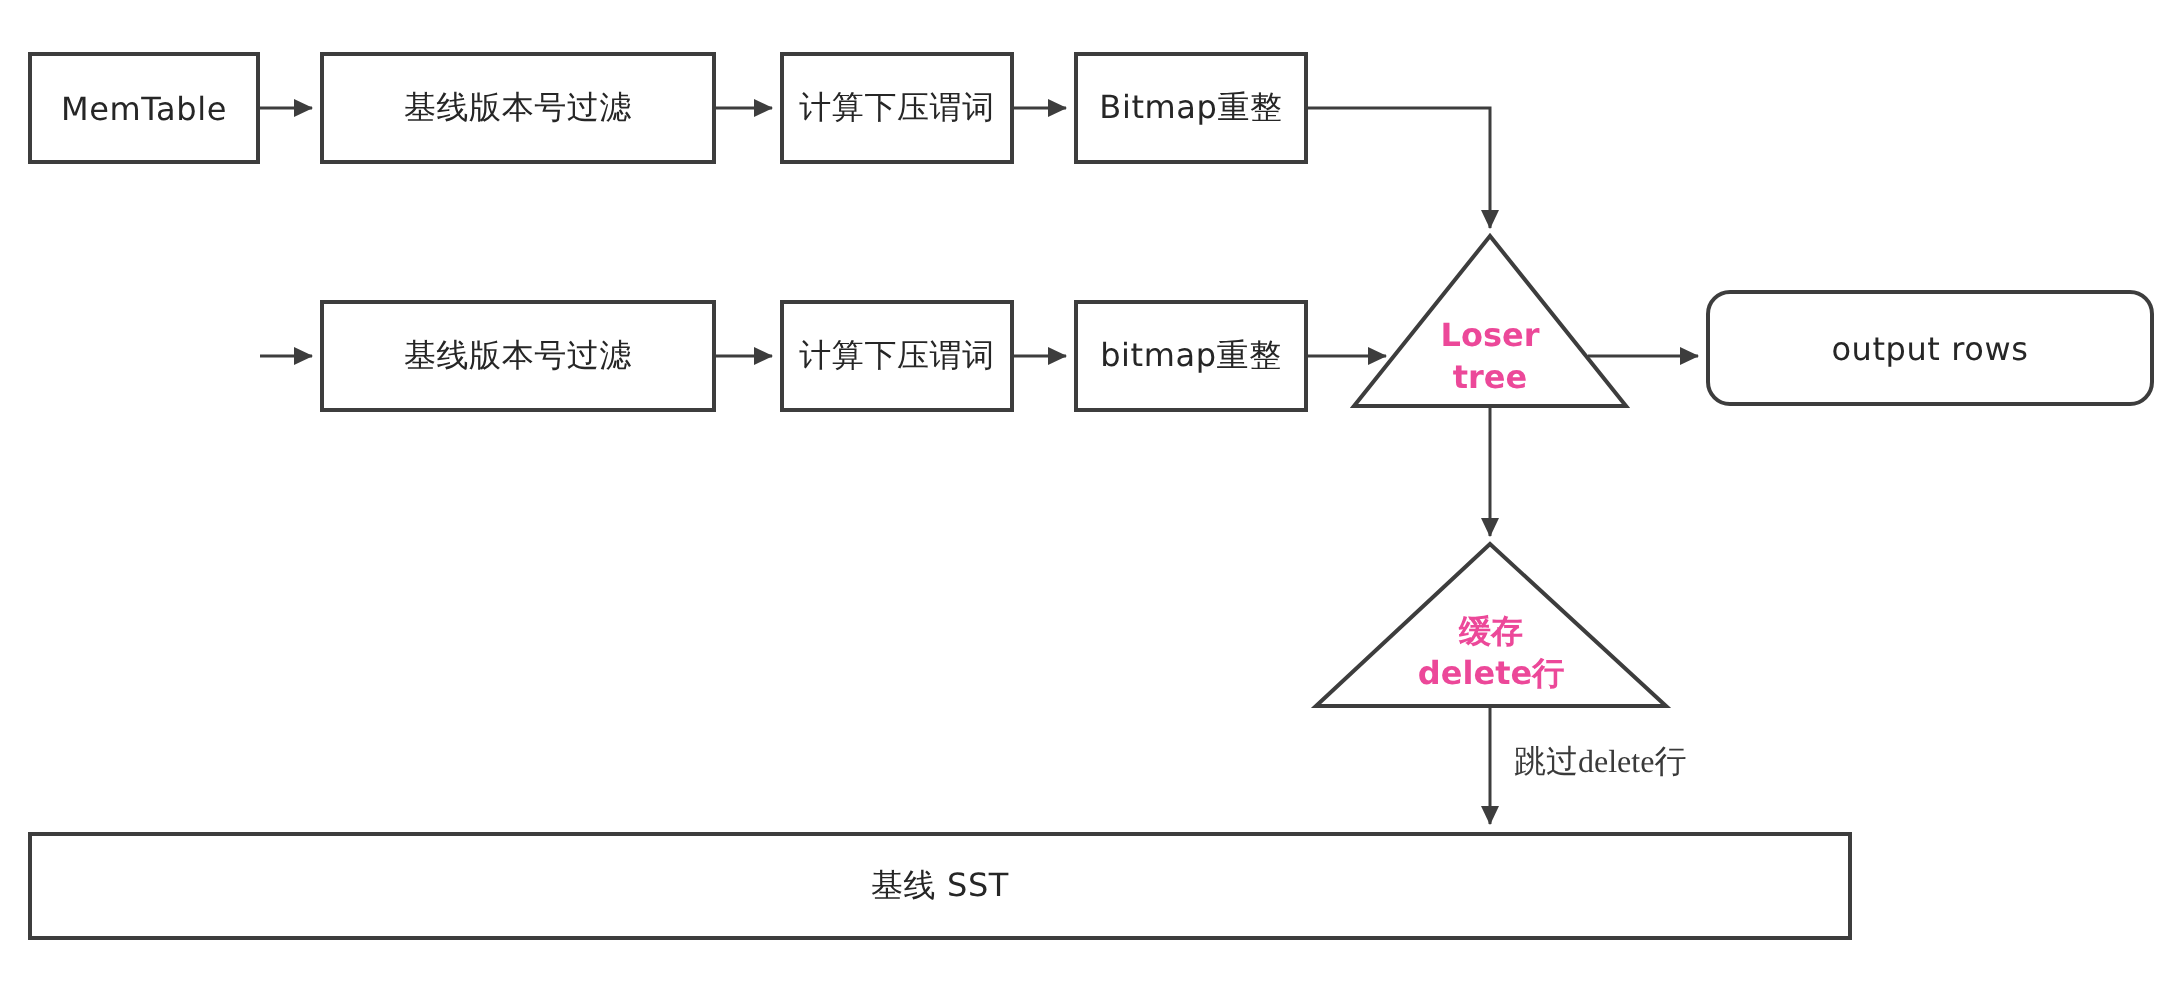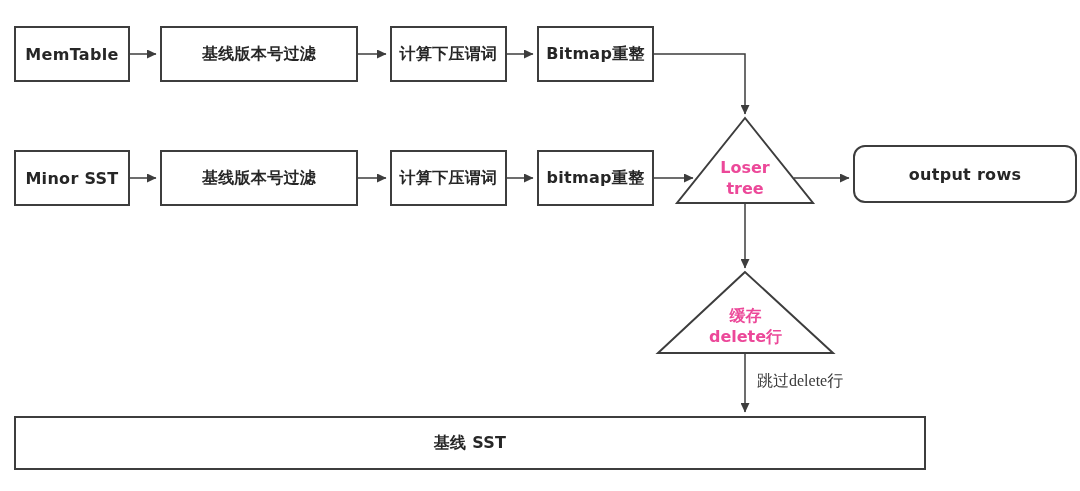--- a/index.html
+++ b/index.html
@@ -22,21 +22,21 @@
   }
   .box {
     position: absolute;
     box-sizing: border-box;
     border: 2px solid #3d3d3d;
     background: #ffffff;
     display: flex;
     align-items: center;
     justify-content: center;
     font-size: 16px;
-    font-weight: bold;
+    font-weight: normal;
     color: #262626;
     text-align: center;
     letter-spacing: 0.3px;
   }
   .rounded {
     border-radius: 12px;
   }
   .tri-label {
     position: absolute;
     display: flex;
@@ -100,21 +100,20 @@
     <polygon points="745,272 658,353 833,353"></polygon>
 
     <line x1="745" y1="353" x2="745" y2="412" marker-end="url(#arrow)"></line>
   </svg>
 
   <div class="box" style="left:14px; top:26px; width:116px; height:56px;">MemTable</div>
   <div class="box" style="left:160px; top:26px; width:198px; height:56px;">基线版本号过滤</div>
   <div class="box" style="left:390px; top:26px; width:117px; height:56px;">计算下压谓词</div>
   <div class="box" style="left:537px; top:26px; width:117px; height:56px;">Bitmap重整</div>
 
-  <div class="box" style="left:14px; top:150px; width:116px; height:56px;">Minor SST</div>
   <div class="box" style="left:160px; top:150px; width:198px; height:56px;">基线版本号过滤</div>
   <div class="box" style="left:390px; top:150px; width:117px; height:56px;">计算下压谓词</div>
   <div class="box" style="left:537px; top:150px; width:117px; height:56px;">bitmap重整</div>
 
   <div class="tri-label" style="left:677px; top:155px; width:136px; height:46px;">
     <div>Loser</div>
     <div>tree</div>
   </div>
 
   <div class="box rounded" style="left:853px; top:145px; width:224px; height:58px;">output rows</div>

